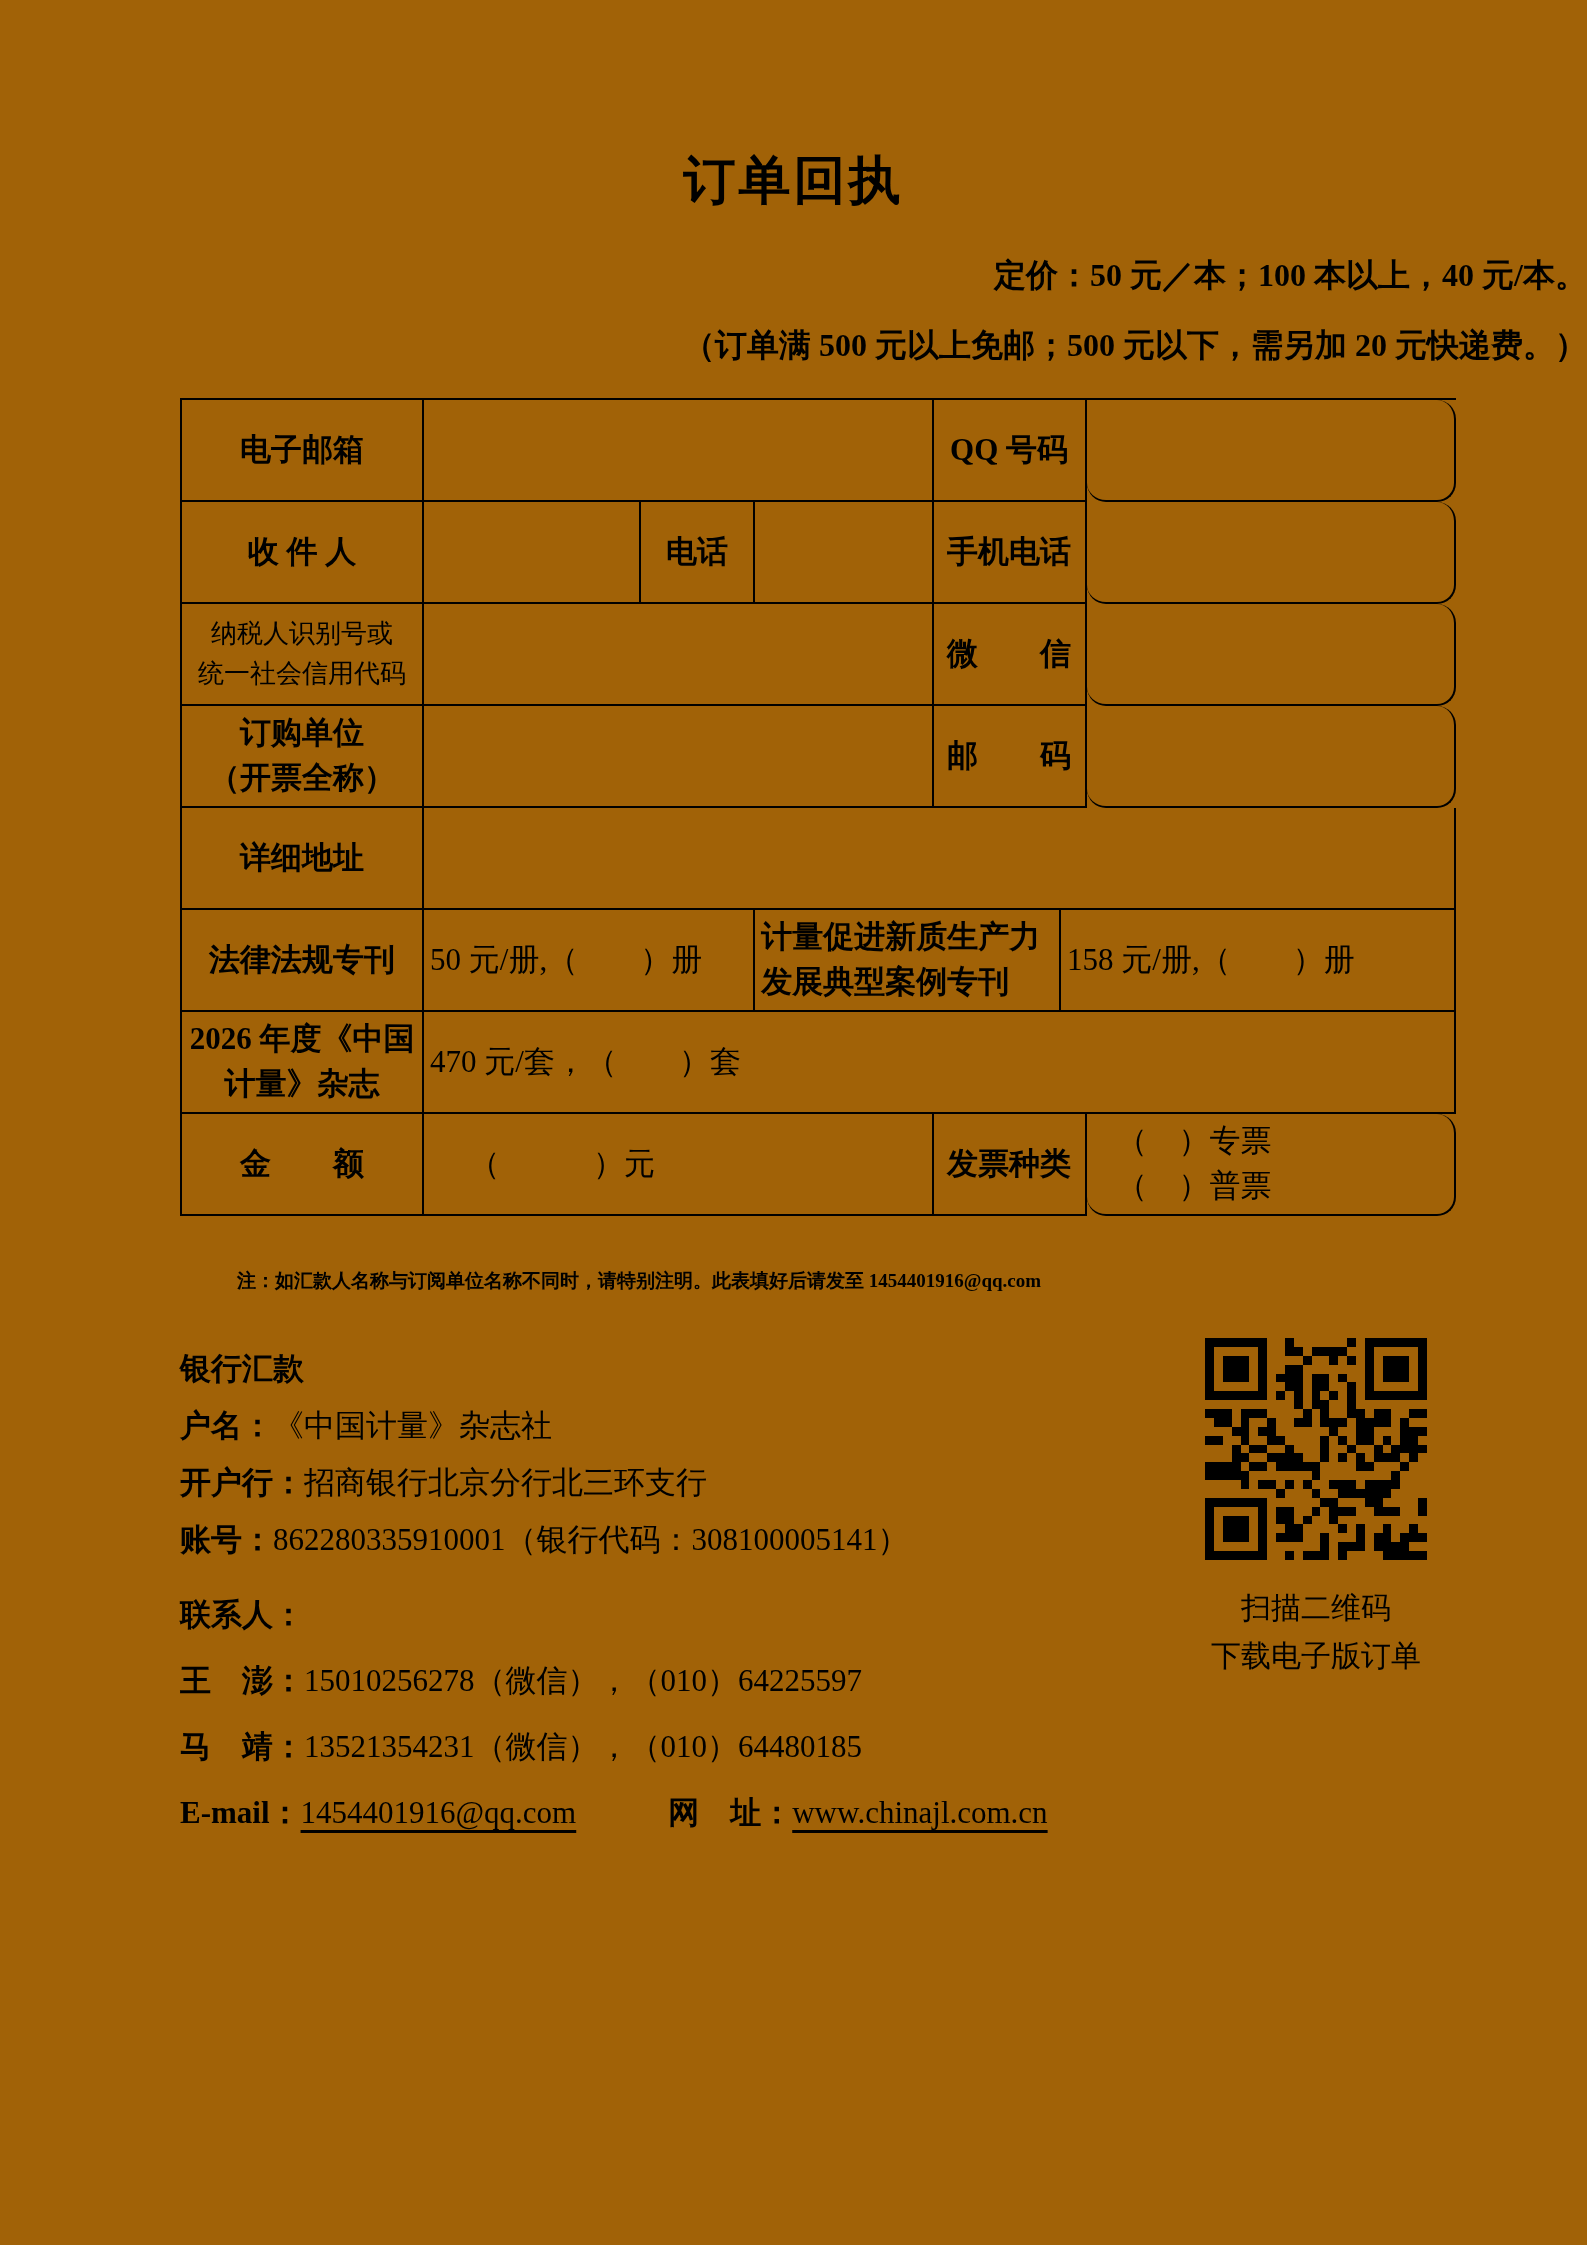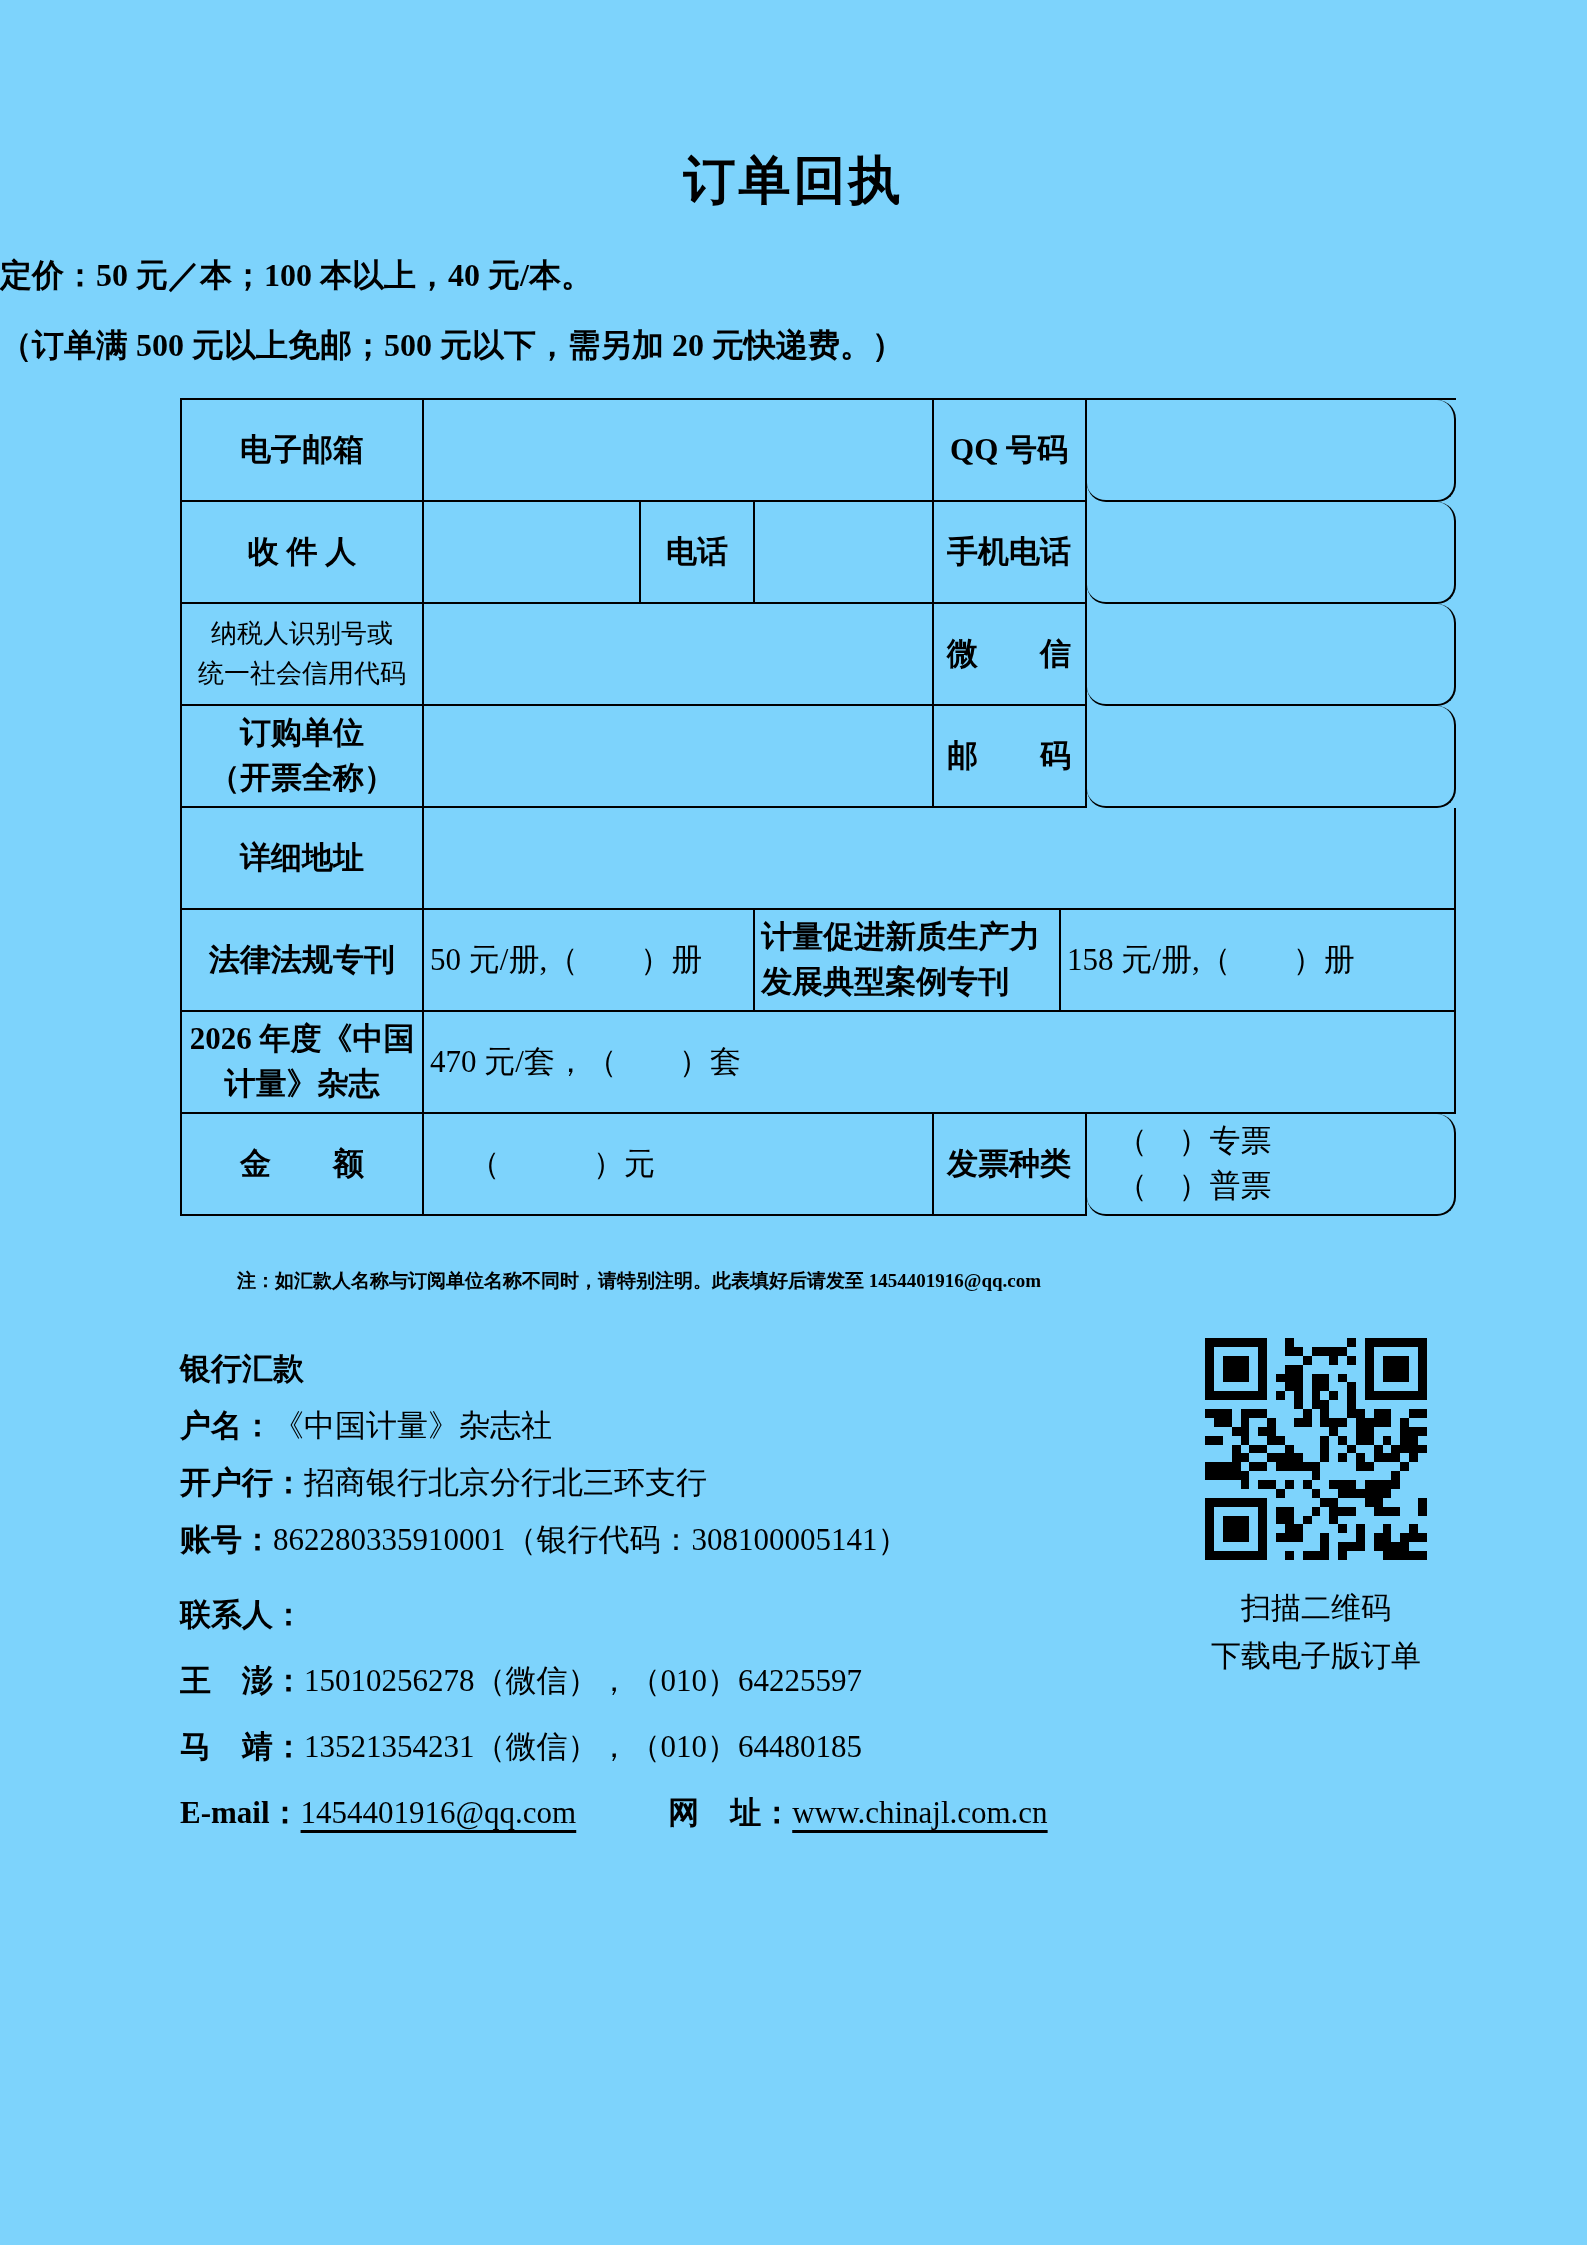--- a/index.html
+++ b/index.html
@@ -1,25 +1,25 @@
 <!DOCTYPE html>
 <html><head>
 <meta charset="utf-8">
 <style>
   html,body{margin:0;padding:0;background:#ffffff;}
   .page{
-    position:relative;width:1587px;height:2245px;background:#7dd3fc;color:#000;
+    position:relative;width:1587px;height:2245px;background:#a16207;color:#000;
     font-family:"Liberation Serif","DejaVu Serif",serif;overflow:hidden;
   }
   .title{
     margin:0;padding-top:146px;text-align:center;
     font-family:"Liberation Sans","DejaVu Sans",sans-serif;
     font-size:52px;font-weight:bold;letter-spacing:3px;
   }
-  .price{text-align:left;font-weight:bold;font-size:32px;margin:0;}
+  .price{text-align:right;font-weight:bold;font-size:32px;margin:0;}
   .price1{margin-top:38px;}
   .price2{margin-top:26px;}
 
   
   .ft{margin:30px 131px 0 180px;border-top:2px solid #000;border-left:2px solid #000;}
   .tr{display:flex;}
   .td{
     box-sizing:border-box;border-right:2px solid #000;border-bottom:2px solid #000;
     height:102px;display:flex;align-items:center;justify-content:center;
     text-align:center;font-size:31px;white-space:pre-line;line-height:1.45;

